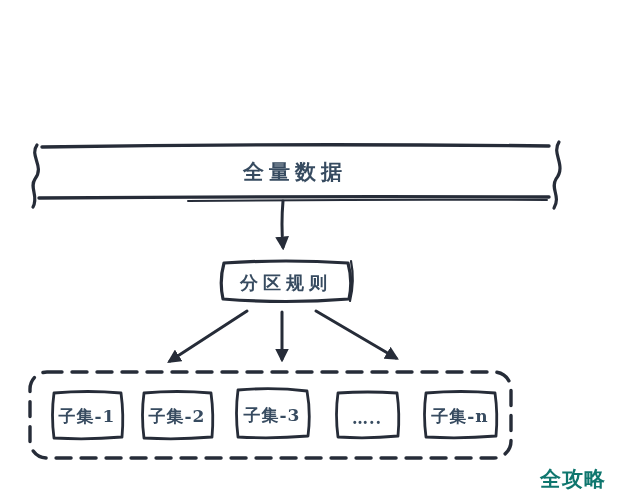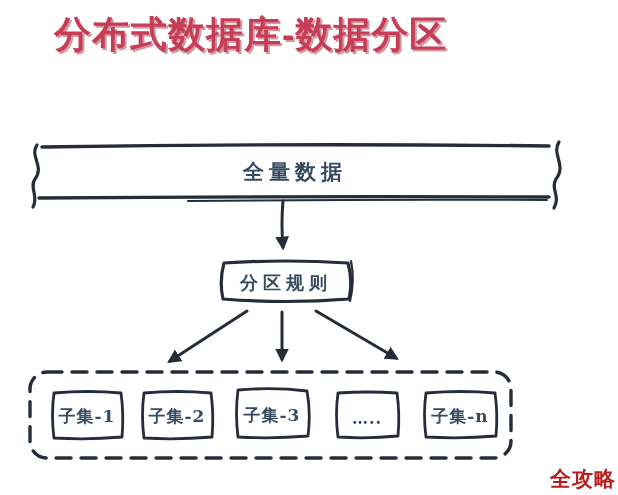--- a/index.html
+++ b/index.html
@@ -39,35 +39,34 @@
     stroke-linejoin: round;
   }
   .boxfill { fill: #ffffff; }
   .hand-label {
     font-family: "DejaVu Serif", serif;
     fill: #374b60;
     font-weight: 600;
   }
   .watermark {
     position: absolute;
-    right: 2px;
+    right: 12px;
     bottom: 2px;
     font-size: 21px;
     font-weight: 800;
     letter-spacing: 1px;
-    color: #b91c1c;
+    color: #0f766e;
     font-family: "Liberation Sans", sans-serif;
   }
 </style>
 </head>
 <body>
 
 <div class="stage">
 
-  <h1 class="page-title">分布式数据库-数据分区</h1>
 
   <svg class="diagram-svg" width="618" height="495" viewBox="0 0 618 495">
     <defs>
       <marker id="ah" viewBox="0 0 10 10" refX="7.5" refY="5" markerWidth="4.6" markerHeight="4.6" orient="auto-start-reverse">
         <path d="M0 0 L10 5 L0 10 Z" fill="#262c38"></path>
       </marker>
     </defs>
 
     <g>
       <path class="ink" stroke-width="3.4" d="M42 147 Q295 143 549 146"></path>

